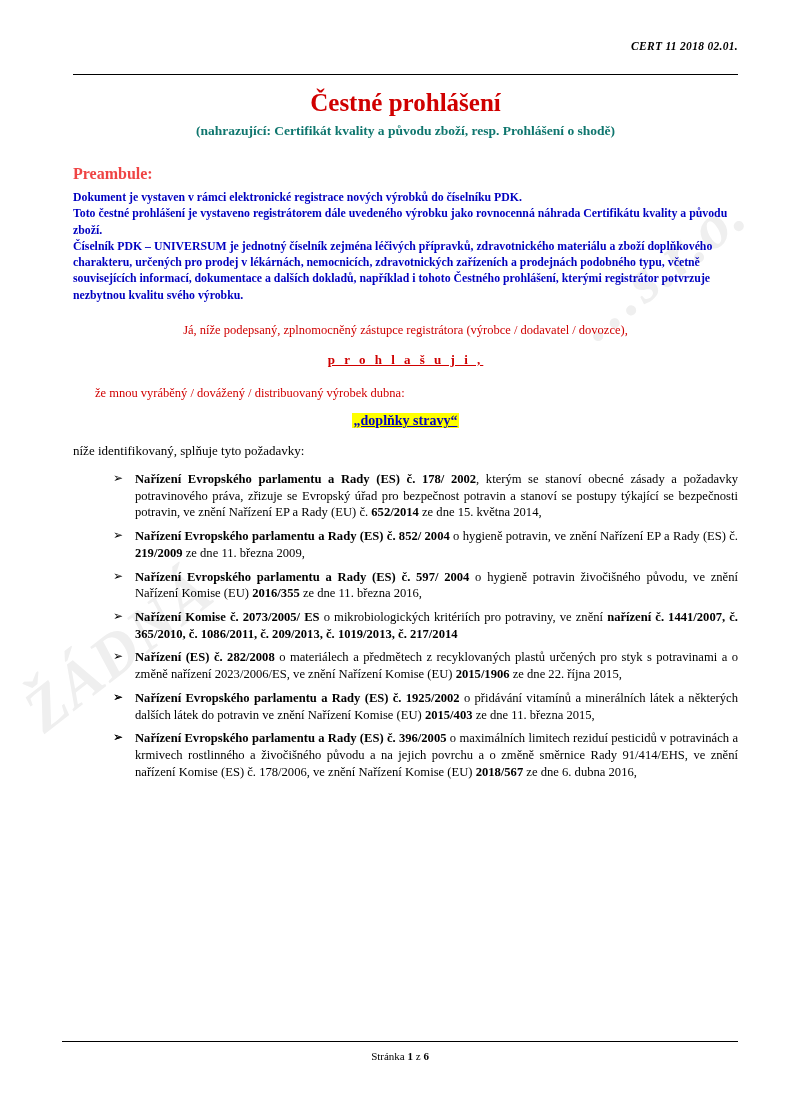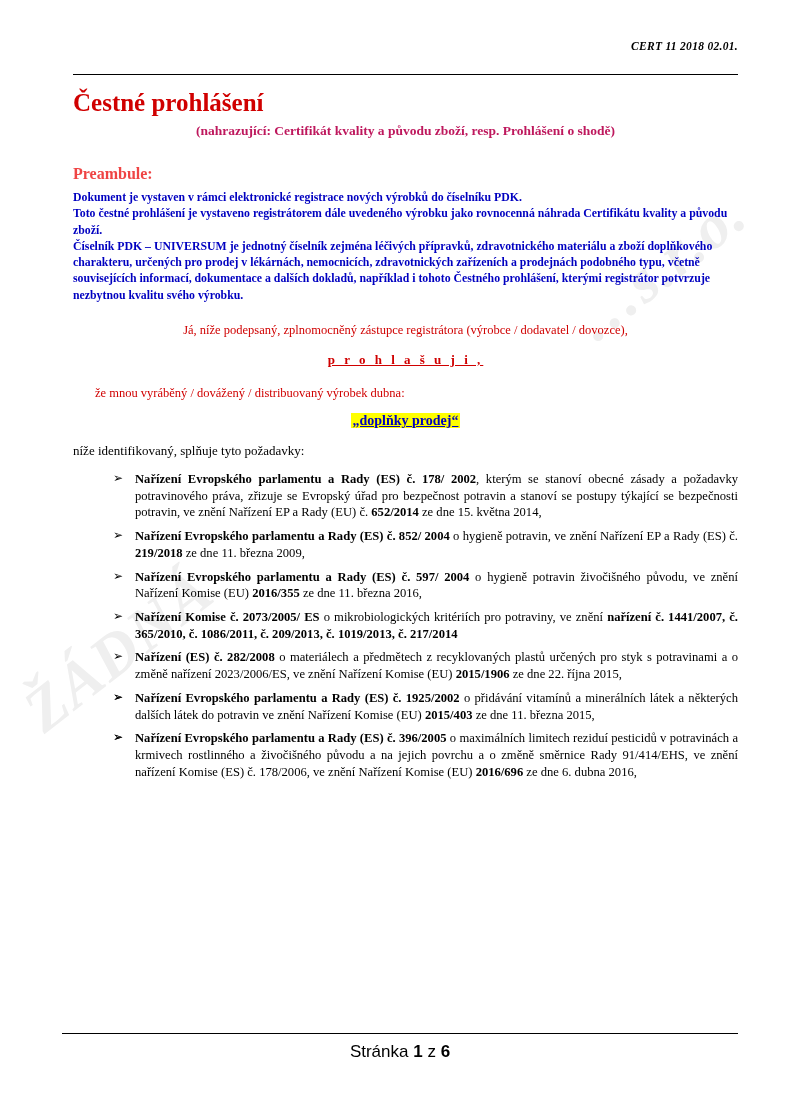--- a/index.html
+++ b/index.html
@@ -65,29 +65,29 @@
     font-size: 11.5px;
     letter-spacing: 0.3px;
     margin-bottom: 22px;
   }
   .hr-top {
     border: 0;
     border-top: 1px solid #000;
     margin: 0 0 14px 0;
   }
   .title {
-    text-align: left;
+    text-align: center;
     color: #d00000;
     font-weight: bold;
     font-size: 25px;
     margin: 4px 0 6px 0;
   }
   .subtitle {
     text-align: center;
-    color: #be185d;
+    color: #0f766e;
     font-weight: bold;
     font-size: 13.5px;
     margin-bottom: 26px;
   }
   .preamble-heading {
     color: #ef4444;
     font-weight: bold;
     font-size: 16px;
     margin: 0 0 6px 0;
   }
@@ -163,22 +163,22 @@
     bottom: 38px;
     z-index: 1;
   }
   .hr-bottom {
     border: 0;
     border-top: 1px solid #000;
     margin: 0 0 8px 0;
   }
   .footer-text {
     text-align: center;
-    font-family: Liberation Sans, sans-serif;
-    font-size: 17px;
+    font-family: Liberation Serif, serif;
+    font-size: 11px;
   }
 </style>
 </head>
 <body>
 
 <div class="watermark">
   <div class="wm-text wm1">…s.r.o.</div>
   <div class="wm-text wm2">ŽÁDNÁ</div>
 </div>
 
@@ -196,35 +196,35 @@
       <div>Dokument je vystaven v rámci elektronické registrace nových výrobků do číselníku PDK.</div>
       <div>Toto čestné prohlášení je vystaveno registrátorem dále uvedeného výrobku jako rovnocenná náhrada Certifikátu kvality a původu zboží.</div>
       <div>Číselník PDK – UNIVERSUM je jednotný číselník zejména léčivých přípravků, zdravotnického materiálu a zboží doplňkového charakteru, určených pro prodej v lékárnách, nemocnicích, zdravotnických zařízeních a prodejnách podobného typu, včetně souvisejících informací, dokumentace a dalších dokladů, například i tohoto Čestného prohlášení, kterými registrátor potvrzuje nezbytnou kvalitu svého výrobku.</div>
     </div>
 
     <div class="red-line red-center">Já, níže podepsaný, zplnomocněný zástupce registrátora (výrobce / dodavatel / dovozce),</div>
     <div class="declare">p r o h l a š u j i ,</div>
     <div class="red-line indent-red">že mnou vyráběný / dovážený  / distribuovaný výrobek dubna:</div>
 
     <div class="highlight-line">
-      <span class="highlight">„doplňky prodej“</span>
+      <span class="highlight">„doplňky stravy“</span>
     </div>
 
     <div class="lead-line">níže identifikovaný, splňuje tyto požadavky:</div>
 
     <ul class="reglist">
       <li><span class="bullet">➢</span><span><b>Nařízení Evropského parlamentu a Rady (ES) č. 178/ 2002</b>, kterým se stanoví obecné zásady a požadavky potravinového práva, zřizuje se Evropský úřad pro bezpečnost potravin a stanoví se postupy týkající se bezpečnosti potravin, ve znění Nařízení EP a Rady (EU) č. <b>652/2014</b> ze dne 15. května 2014,</span></li>
-      <li><span class="bullet">➢</span><span><b>Nařízení Evropského parlamentu a Rady (ES) č. 852/ 2004</b> o hygieně potravin, ve znění Nařízení EP a Rady (ES) č. <b>219/2018</b> ze dne 11. března 2009,</span></li>
+      <li><span class="bullet">➢</span><span><b>Nařízení Evropského parlamentu a Rady (ES) č. 852/ 2004</b> o hygieně potravin, ve znění Nařízení EP a Rady (ES) č. <b>219/2009</b> ze dne 11. března 2009,</span></li>
       <li><span class="bullet">➢</span><span><b>Nařízení Evropského parlamentu a Rady (ES) č. 597/ 2004</b> o hygieně potravin živočišného původu, ve znění Nařízení Komise (EU) <b>2016/355</b> ze dne 11. března 2016,</span></li>
       <li><span class="bullet">➢</span><span><b>Nařízení Komise č. 2073/2005/ ES</b> o mikrobiologických kritériích pro potraviny, ve znění <b>nařízení č. 1441/2007, č. 365/2010, č. 1086/2011, č. 209/2013, č. 1019/2013, č. 217/2014</b></span></li>
       <li><span class="bullet">➢</span><span><b>Nařízení (ES) č. 282/2008</b> o materiálech a předmětech z recyklovaných plastů určených pro styk  s potravinami  a o  změně  nařízení 2023/2006/ES, ve znění Nařízení Komise (EU) <b>2015/1906</b> ze dne 22. října 2015,</span></li>
       <li><span class="bullet">➢</span></li>
       <li><span class="bullet">➢</span><span><b>Nařízení Evropského parlamentu a Rady (ES) č. 1925/2002</b>  o přidávání vitamínů a minerálních látek a některých dalších látek do potravin ve znění Nařízení Komise (EU) <b>2015/403</b> ze dne 11. března 2015,</span></li>
       <li><span class="bullet">➢</span></li>
-      <li><span class="bullet">➢</span><span><b>Nařízení Evropského parlamentu a Rady (ES) č. 396/2005</b> o maximálních limitech reziduí pesticidů v potravinách a krmivech rostlinného a živočišného původu a na jejich povrchu a o změně  směrnice Rady 91/414/EHS, ve znění nařízení Komise (ES) č. 178/2006, ve znění Nařízení Komise (EU) <b>2016/696</b> ze dne 6. dubna 2016,</span></li>
+      <li><span class="bullet">➢</span><span><b>Nařízení Evropského parlamentu a Rady (ES) č. 396/2005</b> o maximálních limitech reziduí pesticidů v potravinách a krmivech rostlinného a živočišného původu a na jejich povrchu a o změně  směrnice Rady 91/414/EHS, ve znění nařízení Komise (ES) č. 178/2006, ve znění Nařízení Komise (EU) <b>2018/567</b> ze dne 6. dubna 2016,</span></li>
     </ul>
 
   </div>
 
   <div class="footer">
     <hr class="hr-bottom">
     <div class="footer-text"><span>Stránka </span><b>1</b><span> z </span><b>6</b></div>
   </div>
 </div>
 

